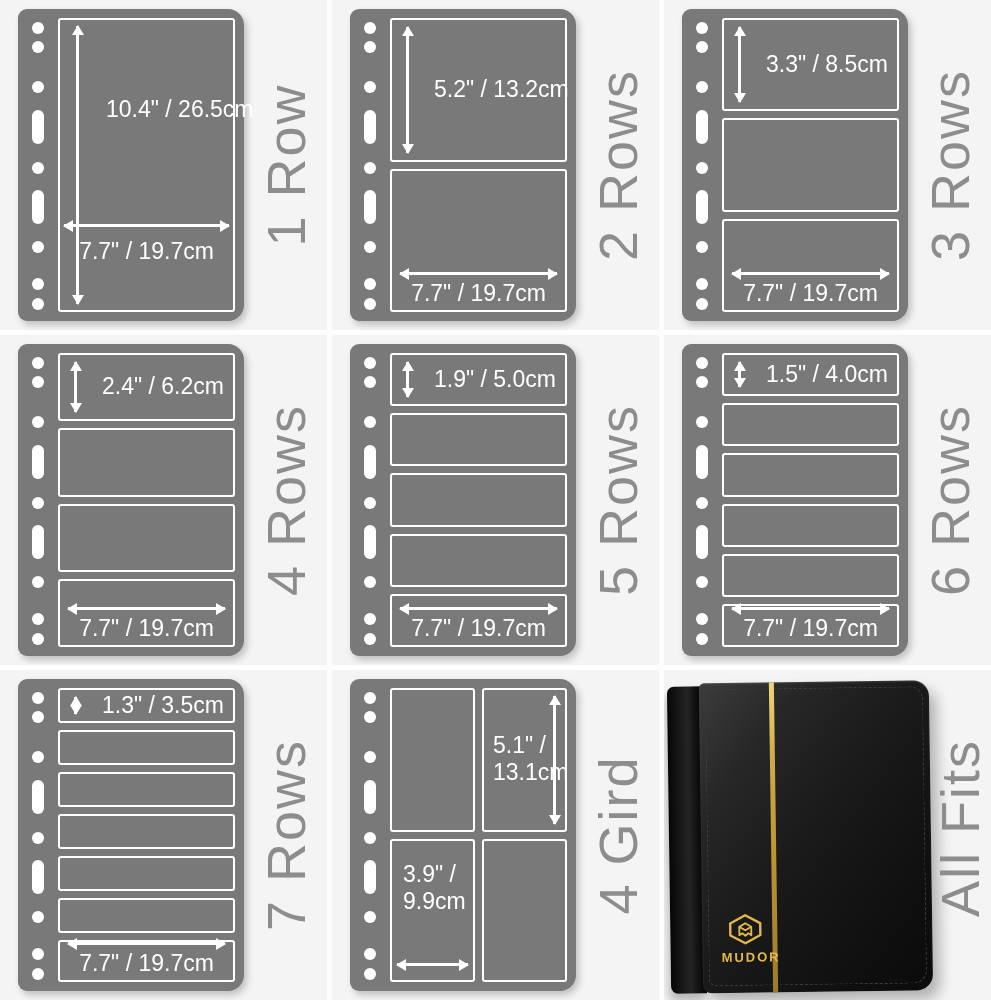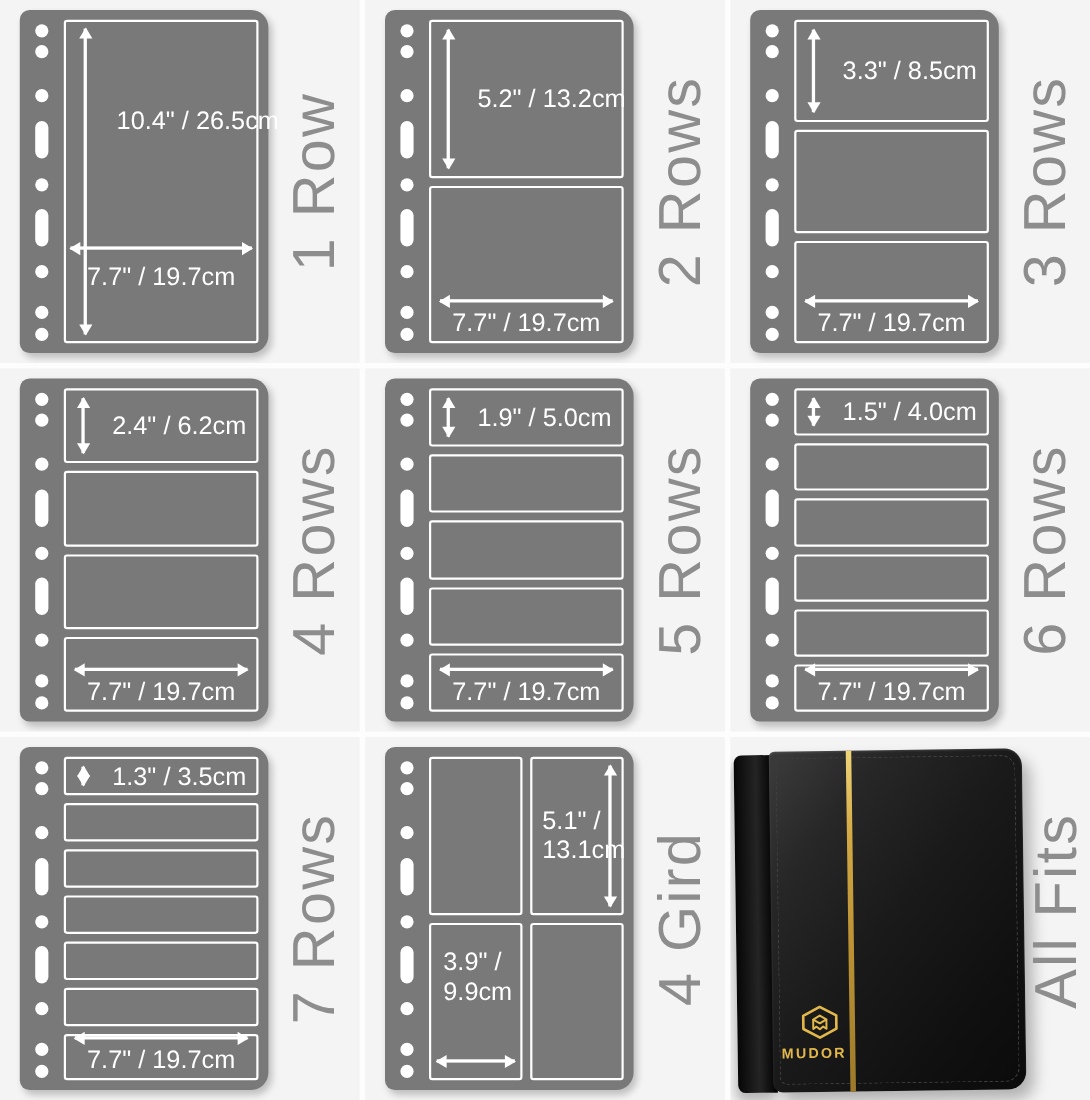--- a/index.html
+++ b/index.html
@@ -93,21 +93,21 @@
     background:linear-gradient(90deg,#060606,#242424 55%,#010101);
     border-radius:7px 0 0 7px;box-shadow:-2px 8px 10px rgba(0,0,0,.25);}
   .cover{position:absolute;left:32px;top:0;right:0;bottom:0;
     border-radius:5px 16px 16px 9px;
     background:linear-gradient(128deg,#3c3c3c 0%,#272727 22%,#1a1a1a 48%,#101010 78%,#0b0b0b 100%);
     box-shadow:7px 9px 14px rgba(0,0,0,.28), inset 0 1px 2px rgba(255,255,255,.14);}
   .stitch{position:absolute;inset:6px 6px 7px 6px;border:1px dashed #3f3f3f;
     border-radius:4px 13px 13px 7px;}
   .gold-stripe{position:absolute;left:70px;top:0;bottom:0;width:5px;
     background:linear-gradient(180deg,#f0d57a,#d2a944 25%,#ba9033 60%,#9c7a2a 100%);}
-  .logo{position:absolute;left:8px;bottom:28px;width:70px;text-align:left;color:#e3b84a;}
+  .logo{position:absolute;left:8px;bottom:28px;width:70px;text-align:right;color:#e3b84a;}
   .logo svg{display:block;margin:0 auto 4px auto;}
   .brand-text{font-size:13px;font-weight:bold;letter-spacing:2px;}
   .t9 .side-label{left:296px;top:48%;}
 </style>
 </head>
 <body>
 
 <div class="board">
 
   <div class="tile t1">

